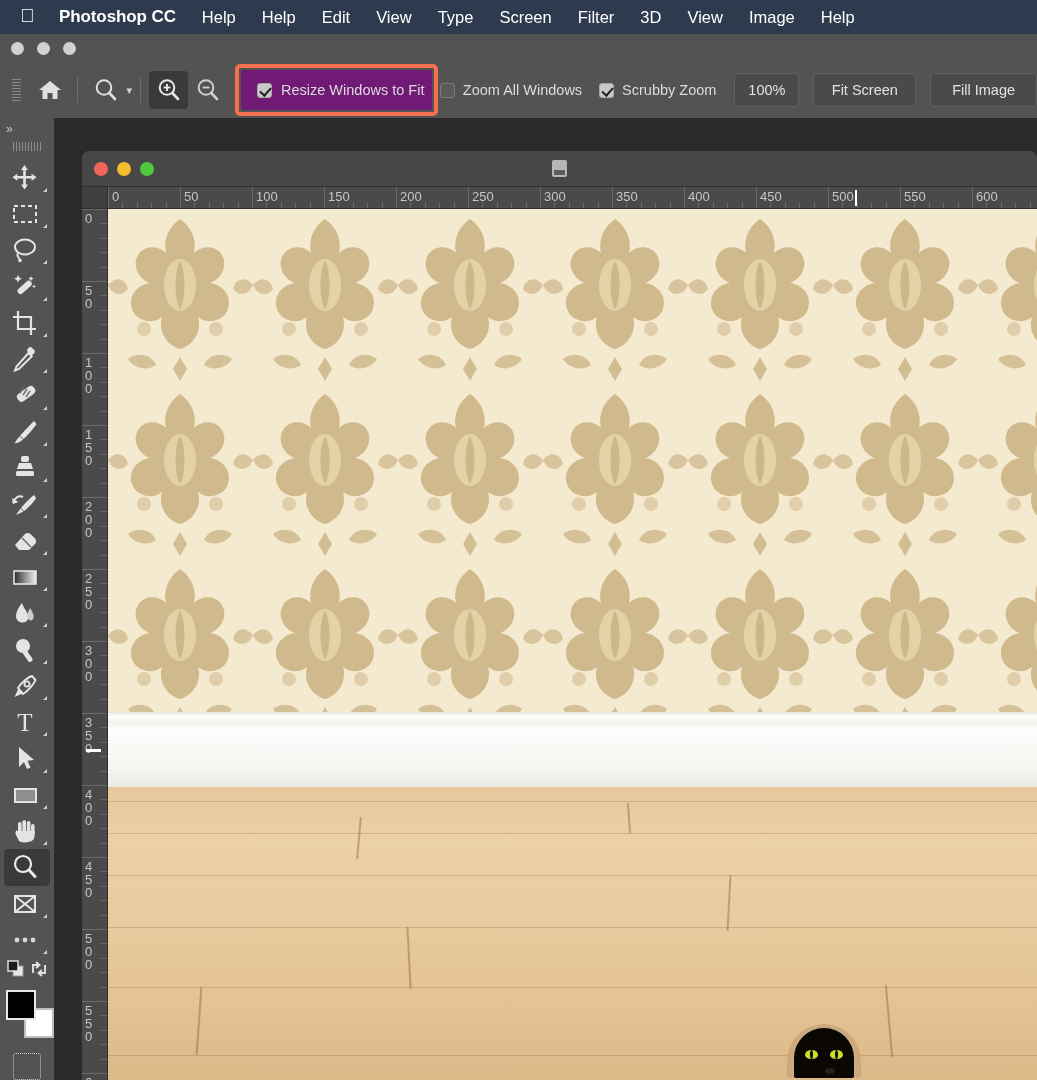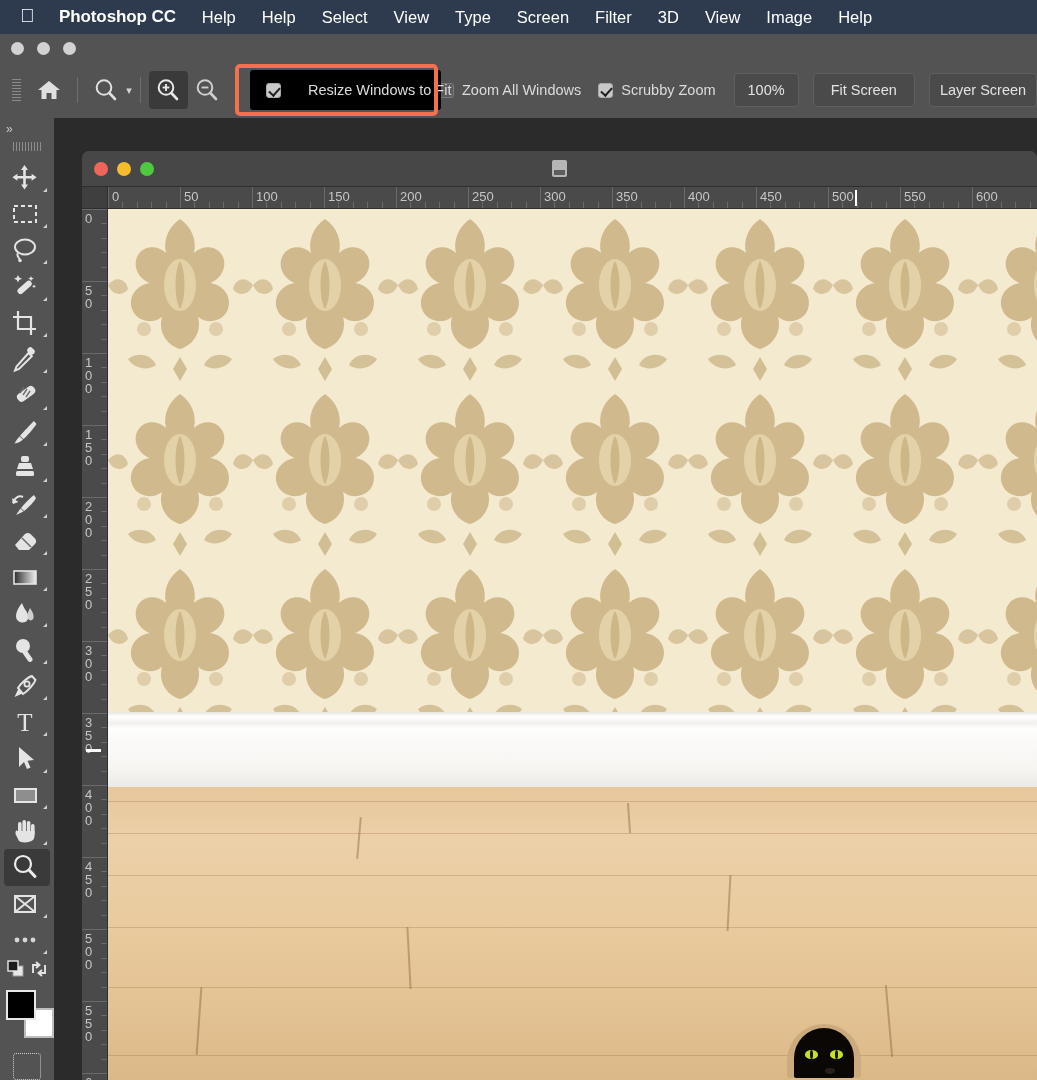--- a/index.html
+++ b/index.html
@@ -71,23 +71,23 @@
     color: #e2e2e2; font-size: 14.5px; display: flex; align-items: center;
     justify-content: center; padding: 0 14px; white-space: nowrap;
   }
 
   
   .hl-box {
     position: absolute; left: 235px; top: 64px; width: 203px; height: 52px;
     border: 4px solid #f4704f; border-radius: 5px; pointer-events: none; z-index: 40;
   }
   .hl-inner {
-    position: absolute; left: 250px; top: 70px; width: 191px; height: 40px;
-    background: #000000; border-radius: 3px; z-index: 30;
-    display: flex; align-items: center; padding-left: 16px; gap: 27px;
+    position: absolute; left: 241px; top: 70px; width: 191px; height: 40px;
+    background: #701a75; border-radius: 3px; z-index: 30;
+    display: flex; align-items: center; padding-left: 16px; gap: 9px;
   }
 
   
   .toolpanel {
     position: absolute; left: 0; top: 118px; width: 54px; height: 962px;
     background: #535353; display: flex; flex-direction: column; align-items: center;
   }
   .tp-collapse { width: 54px; height: 22px; color: #c8c8c8; font-size: 12px;
     display: flex; align-items: center; justify-content: flex-start; padding-left: 6px; }
   .tp-grip { width: 34px; height: 14px; display: flex; gap: 2px; justify-content: center;
@@ -211,21 +211,21 @@
 </head>
 <body>
 
 <div id="app">
 
   <div class="menubar">
     <div class="apple-logo"></div>
     <div class="app-name">Photoshop CC</div>
     <div class="mitem">Help</div>
     <div class="mitem">Help</div>
-    <div class="mitem">Select</div>
+    <div class="mitem">Edit</div>
     <div class="mitem">View</div>
     <div class="mitem">Type</div>
     <div class="mitem">Screen</div>
     <div class="mitem">Filter</div>
     <div class="mitem">3D</div>
     <div class="mitem">View</div>
     <div class="mitem">Image</div>
     <div class="mitem">Help</div>
   </div>
 
@@ -288,21 +288,21 @@
       <span class="chklabel">Zoom All Windows</span>
     </div>
 
     <div class="chkwrap" style="margin-left:17px;">
       <span class="chkbox on"></span>
       <span class="chklabel">Scrubby Zoom</span>
     </div>
 
     <div class="pillbtn" style="margin-left:18px;width:65px;">100%</div>
     <div class="pillbtn" style="margin-left:14px;width:104px;">Fit Screen</div>
-    <div class="pillbtn" style="margin-left:14px;width:108px;">Layer Screen</div>
+    <div class="pillbtn" style="margin-left:14px;width:108px;">Fill Image</div>
   </div>
 
   <div class="hl-inner">
     <span class="chkbox on"></span>
     <span class="chklabel">Resize Windows to Fit</span>
   </div>
   <div class="hl-box"></div>
 
   <div class="toolpanel">
     <div class="tp-collapse">»</div>

